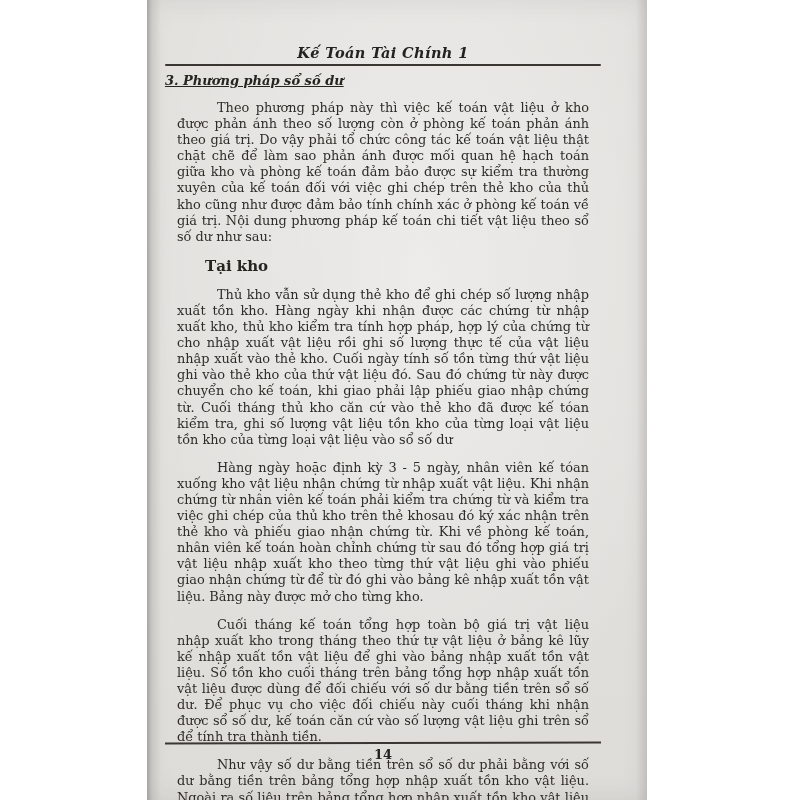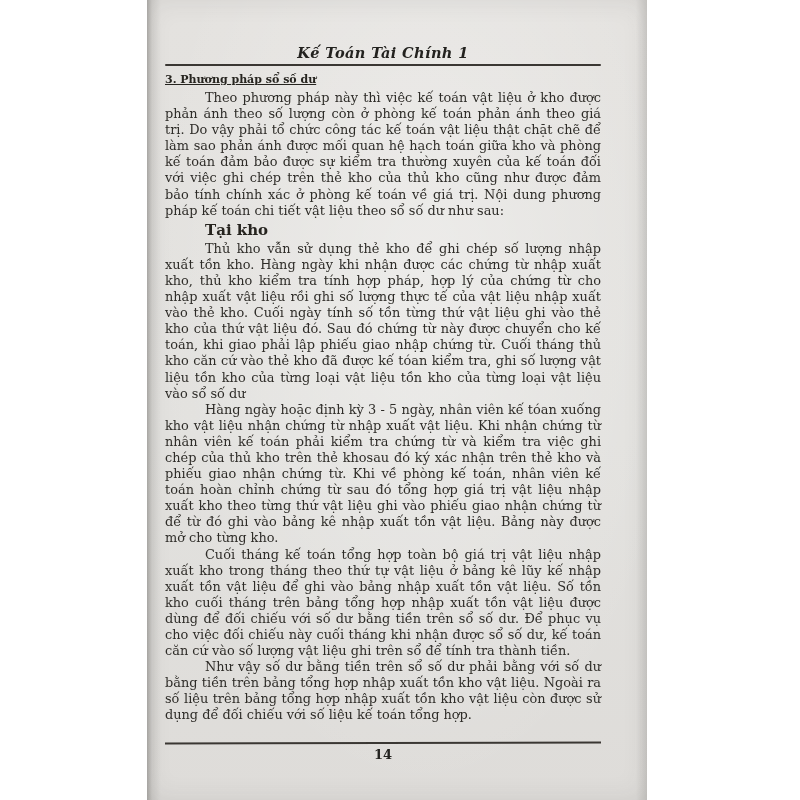--- a/index.html
+++ b/index.html
@@ -47,27 +47,28 @@
     letter-spacing: 0.4px;
     color: #23221f;
   }
   .head-rule {
     margin-top: 3px;
     border-bottom: 2px solid #3a3733;
     border-radius: 1px;
   }
   .section-heading {
     margin: 7px 0 4px 0;
-    font-size: 11px;
+    font-size: 13px;
     font-weight: bold;
+    font-style: italic;
     text-decoration: underline;
     color: #26241f;
   }
   .body-p {
-    margin: 0;
+    margin: 12px;
     font-size: 12.9px;
     line-height: 16.1px;
     text-align: justify;
     text-indent: 40px;
     color: #2e2c28;
   }
   .sub-heading {
     margin: 2px 0 2px 40px;
     font-size: 15px;
     font-weight: bold;

